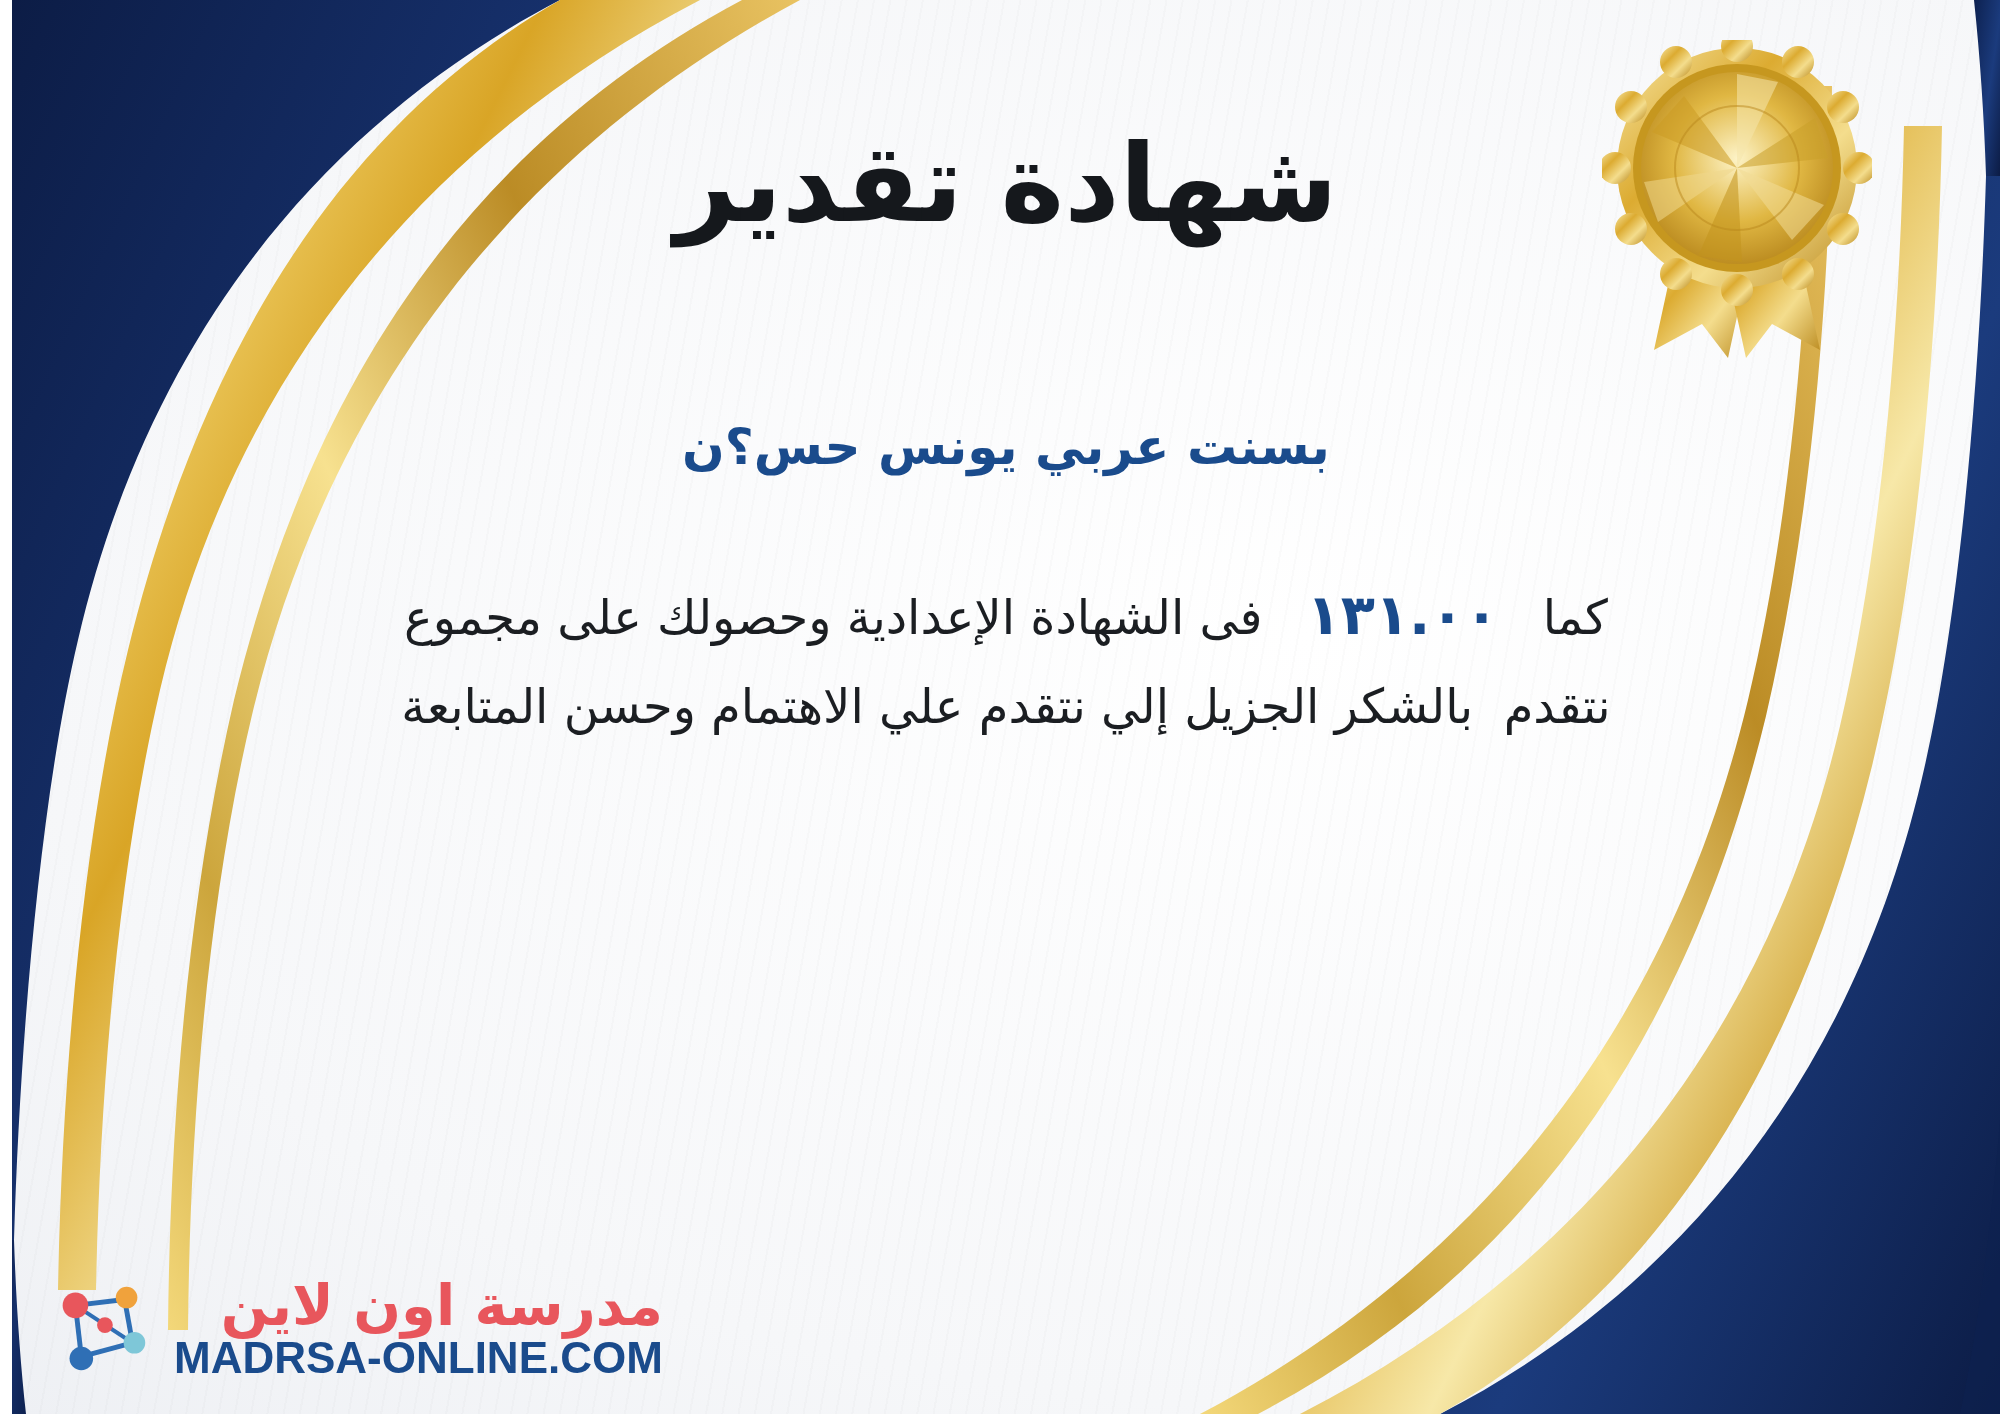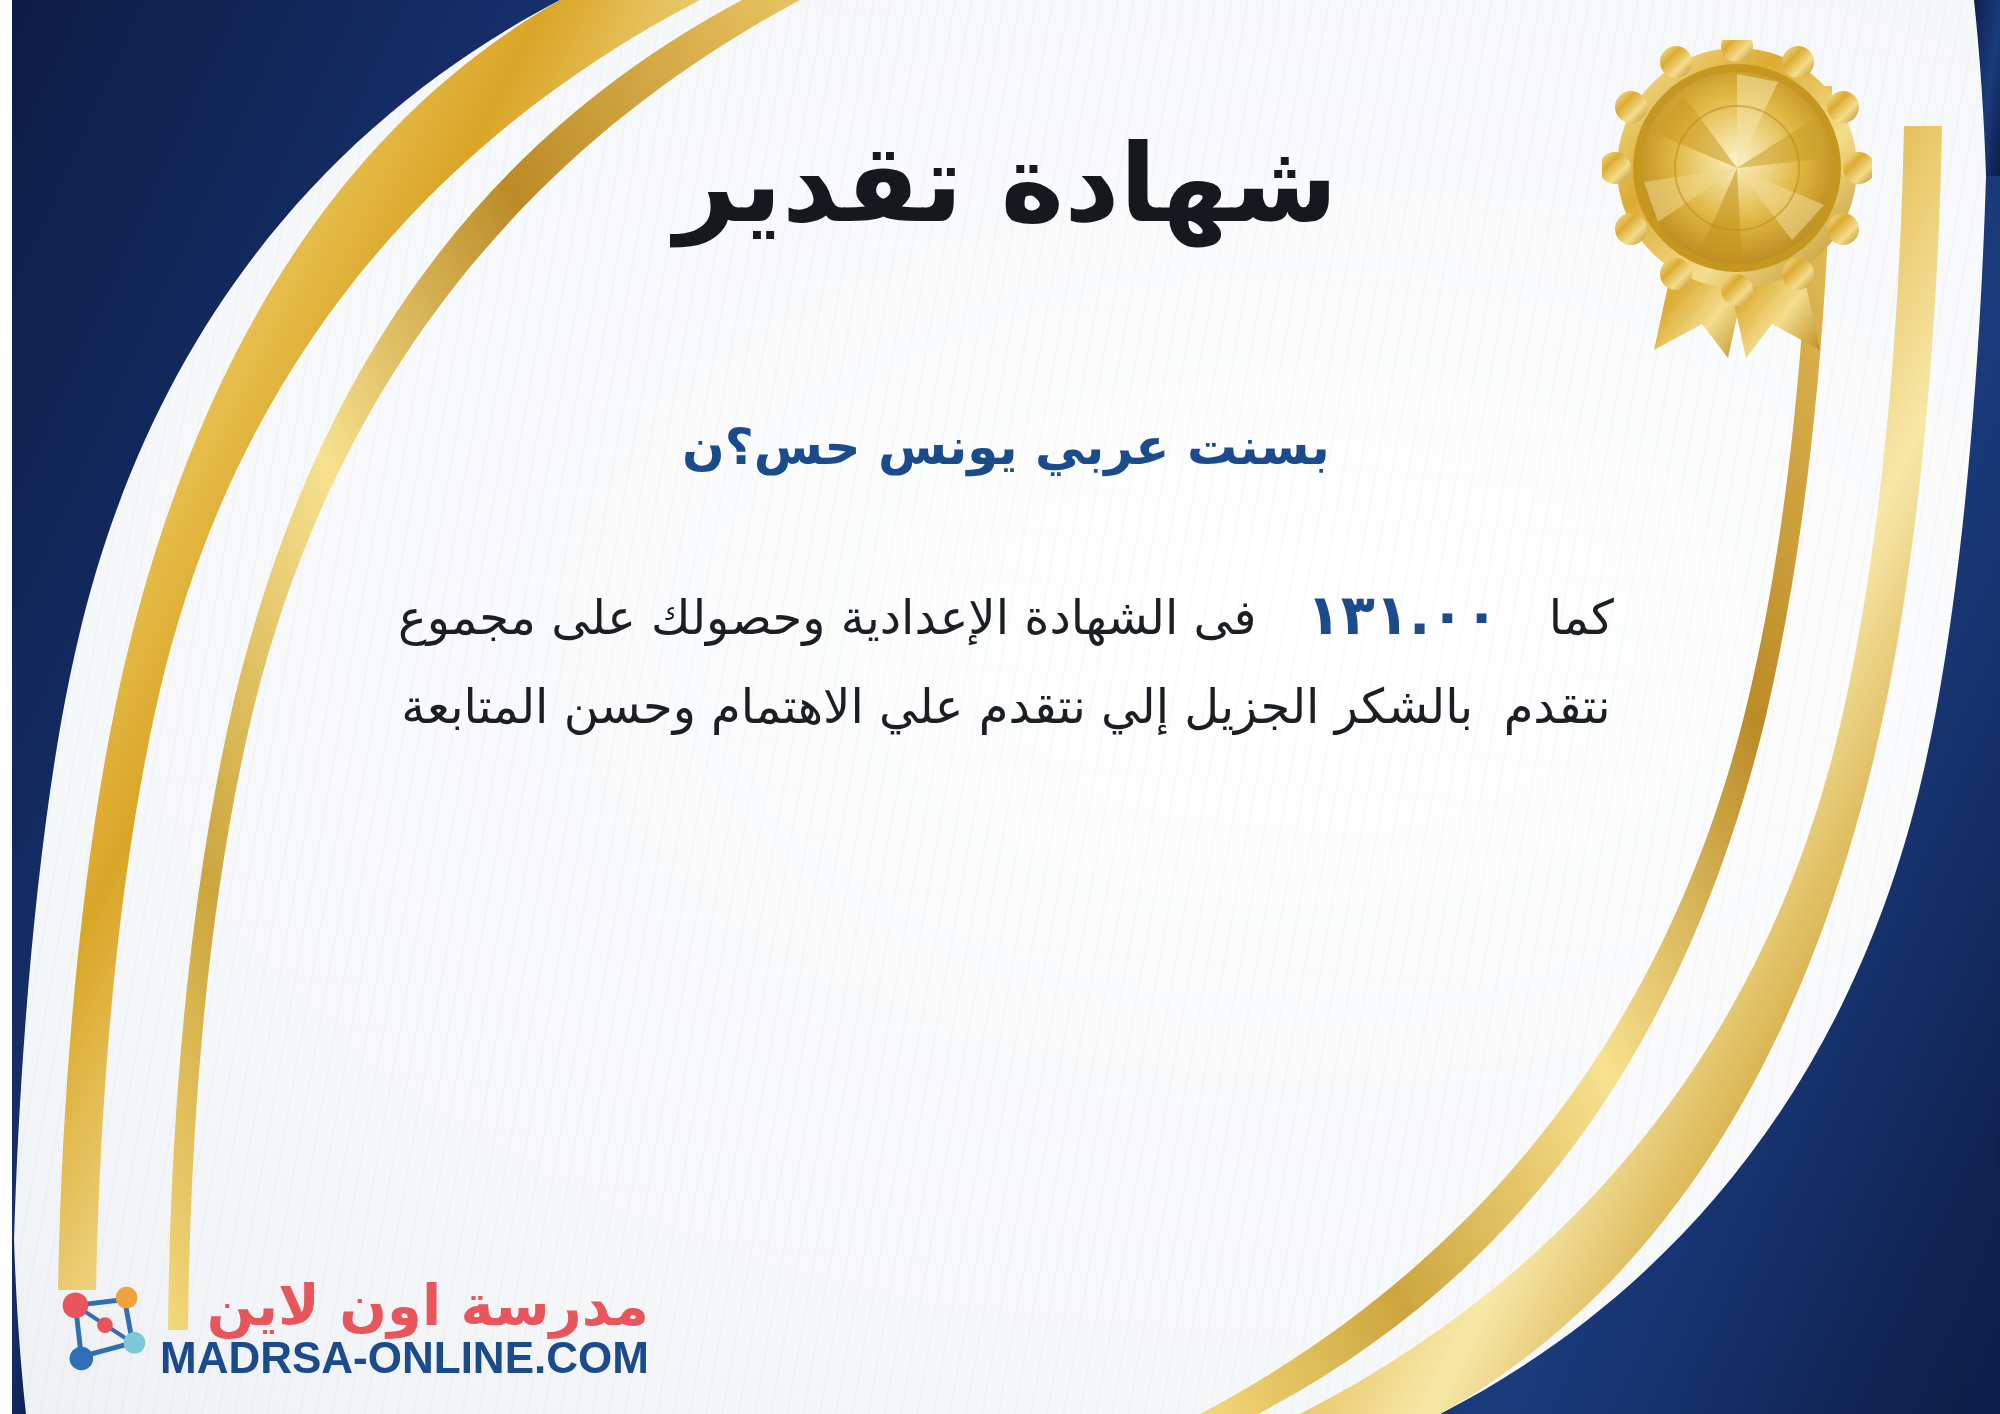--- a/index.html
+++ b/index.html
@@ -86,21 +86,21 @@
   .body-line {
     display: block;
     white-space: pre-wrap;
   }
 
   .line-with-score {
     display: flex;
     flex-direction: row-reverse;
     justify-content: center;
     align-items: baseline;
-    gap: 16px;
+    gap: 10px;
     flex-wrap: nowrap;
   }
   .line-with-score .seg { white-space: pre; }
 
   .score-value {
     color: #1a4b8c;
     font-weight: 700;
     font-size: 56px;
     padding: 0 34px;
     letter-spacing: 1px;
@@ -124,20 +124,21 @@
   }
 
   
   .brand {
     position: absolute;
     left: 30px;
     bottom: 26px;
     display: flex;
     flex-direction: row;
     align-items: center;
+    gap: 14px;
   }
   .brand-text {
     display: flex;
     flex-direction: column;
     align-items: flex-start;
     direction: rtl;
   }
   .brand-arabic {
     font-size: 56px;
     font-weight: 700;

